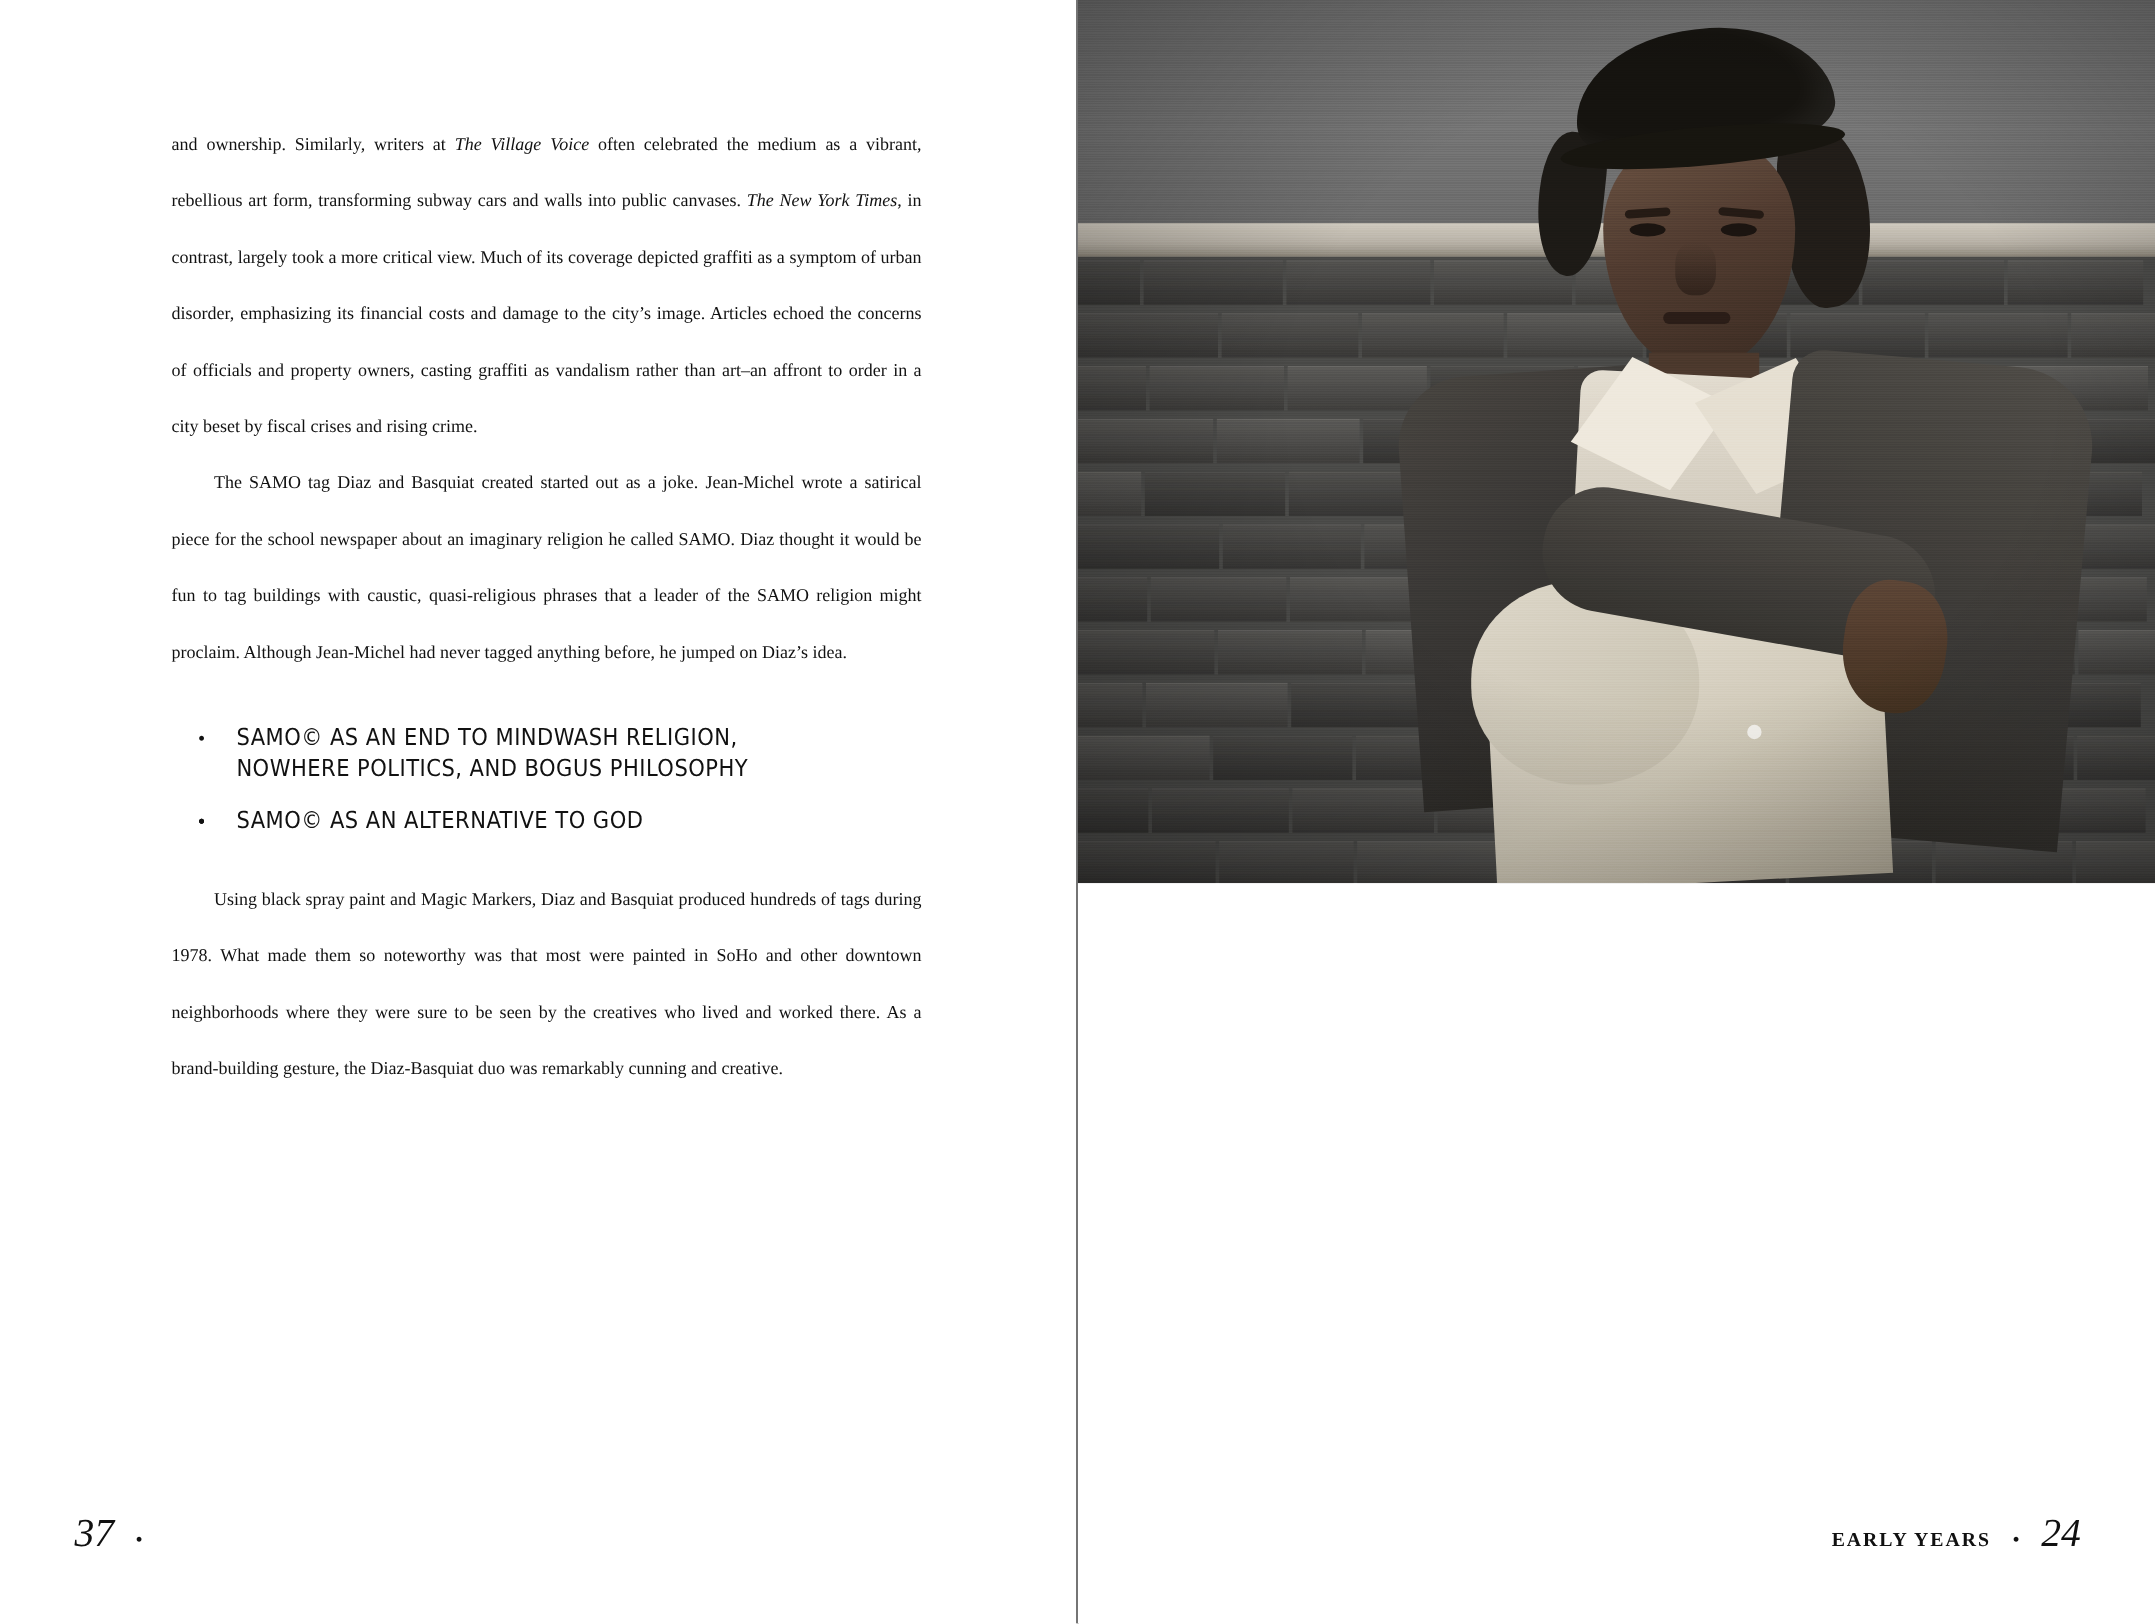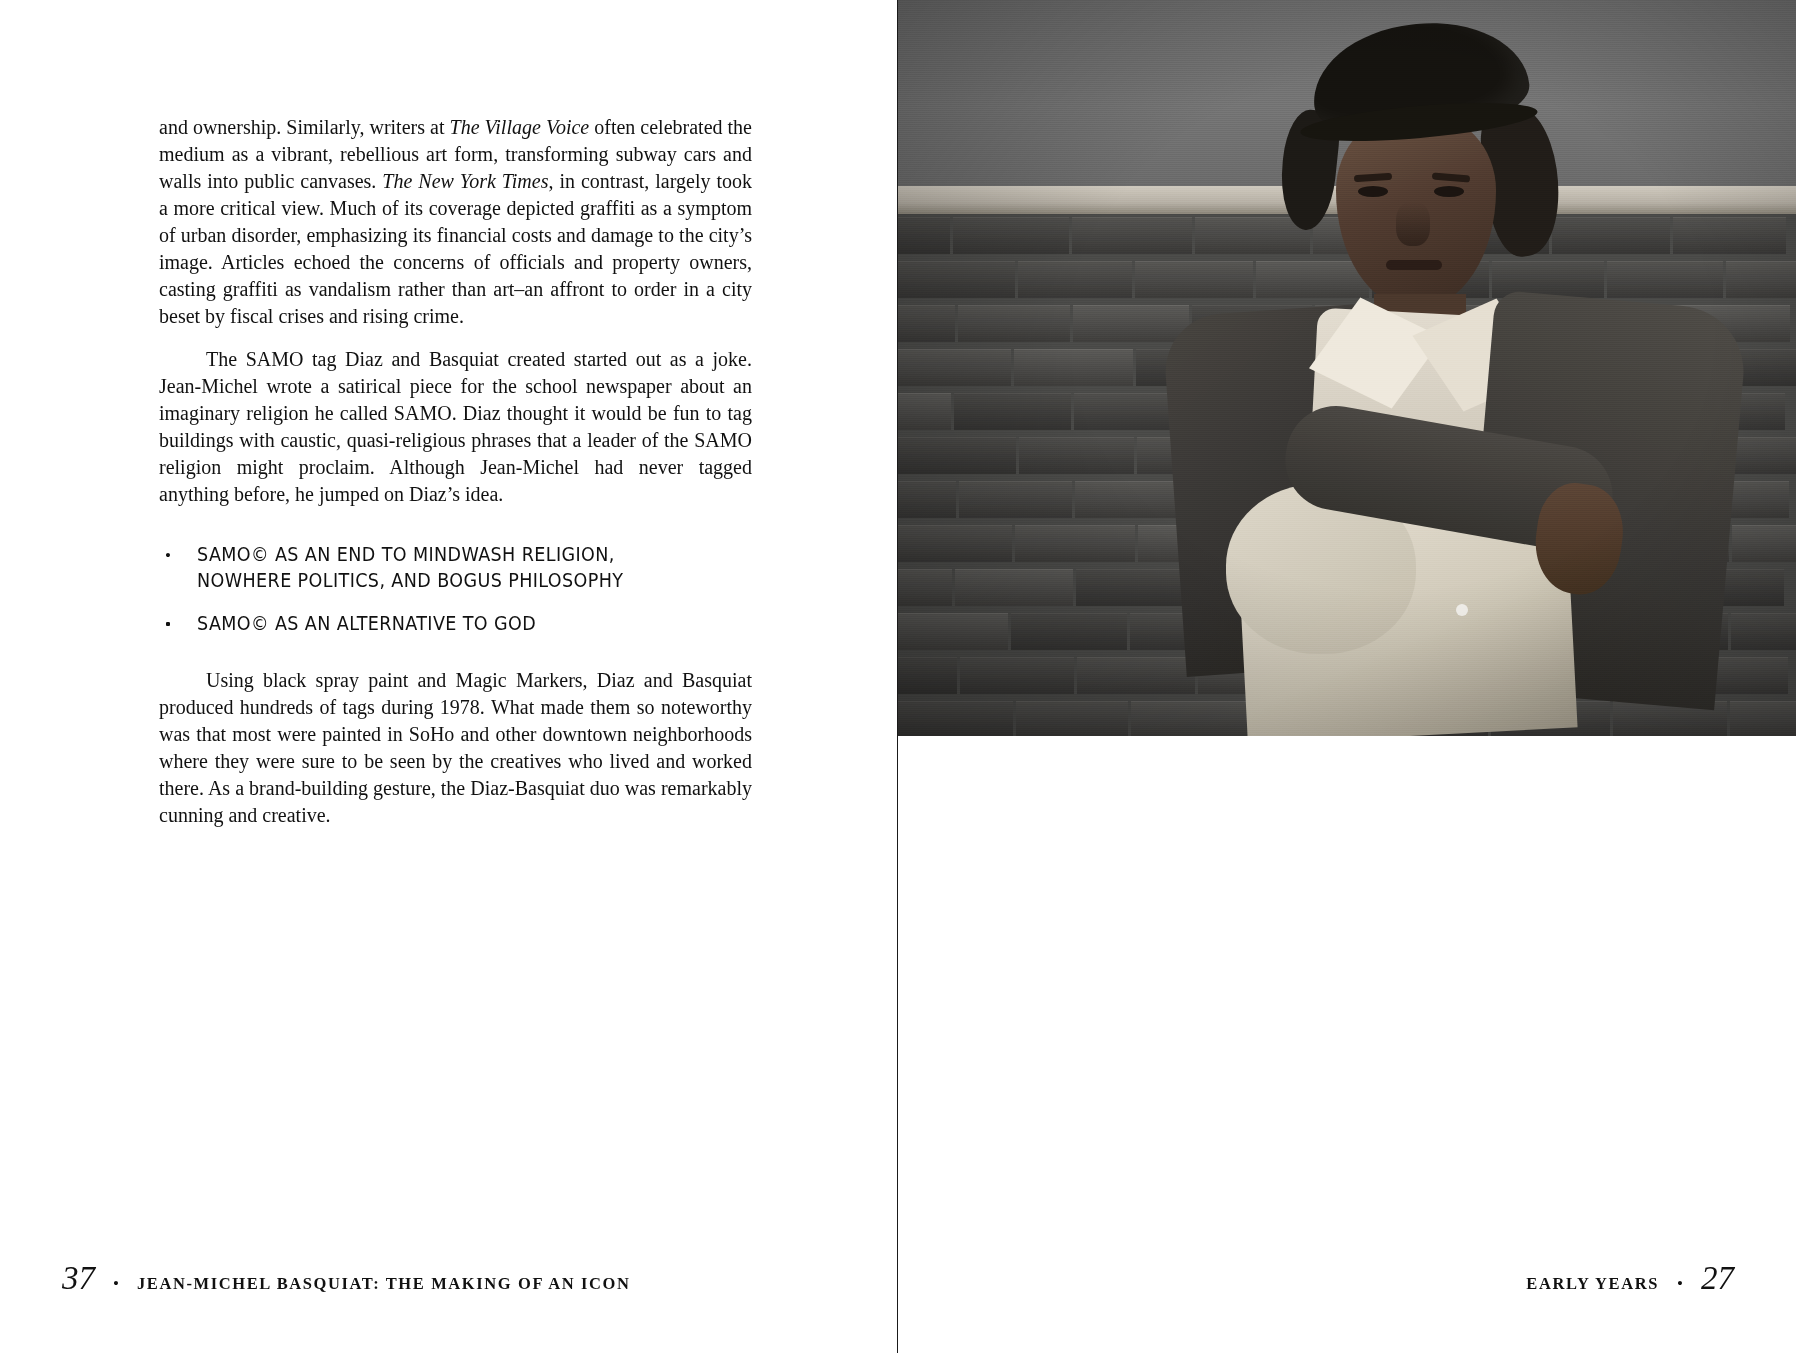--- a/index.html
+++ b/index.html
@@ -43,23 +43,23 @@
     height: 1353px;
     background: #1a1a1a;
   }
   .text-col-left {
     position: absolute;
     left: 143px;
     top: 98px;
     width: 625px;
   }
   p.body {
-    margin: 16px;
-    font-size: 20px;
-    line-height: 27px;
+    margin: 0;
+    font-size: 15px;
+    line-height: 47px;
     text-align: justify;
     text-justify: inter-word;
     hyphens: none;
   }
   p.body.indent {
     text-indent: 2.35em;
   }
   p.body em, em {
     font-style: italic;
   }
@@ -375,21 +375,20 @@
         </ul>
 
       <div class="after-list" id="left-paras-after">
           <p class="body indent"><span>Using black spray paint and Magic Markers, Diaz and Basquiat produced hundreds of tags during 1978. What made them so noteworthy was that most were painted in SoHo and other downtown neighborhoods where they were sure to be seen by the creatives who lived and worked there. As a brand-building gesture, the Diaz-Basquiat duo was remarkably cunning and creative.</span></p>
         </div>
     </div>
 
     <div class="footer-left">
       <span class="folio">37</span>
       <span class="dot">•</span>
-      <span class="runhead">JEAN-MICHEL BASQUIAT: THE MAKING OF AN ICON</span>
     </div>
   </div>
 
   <div class="gutter"></div>
 
   <div class="page-right">
 
     <div class="photo-wrap">
       <div class="photo">
         <div class="wall-top"></div>
@@ -543,17 +542,17 @@
 
         <div class="spot"></div>
         <div class="photo-grain"></div>
         <div class="photo-vignette"></div>
       </div>
     </div>
 
     <div class="footer-right">
       <span class="runhead">EARLY YEARS</span>
       <span class="dot">•</span>
-      <span class="folio">27</span>
+      <span class="folio">24</span>
     </div>
 
   </div>
 </div>
 
 </body></html>

